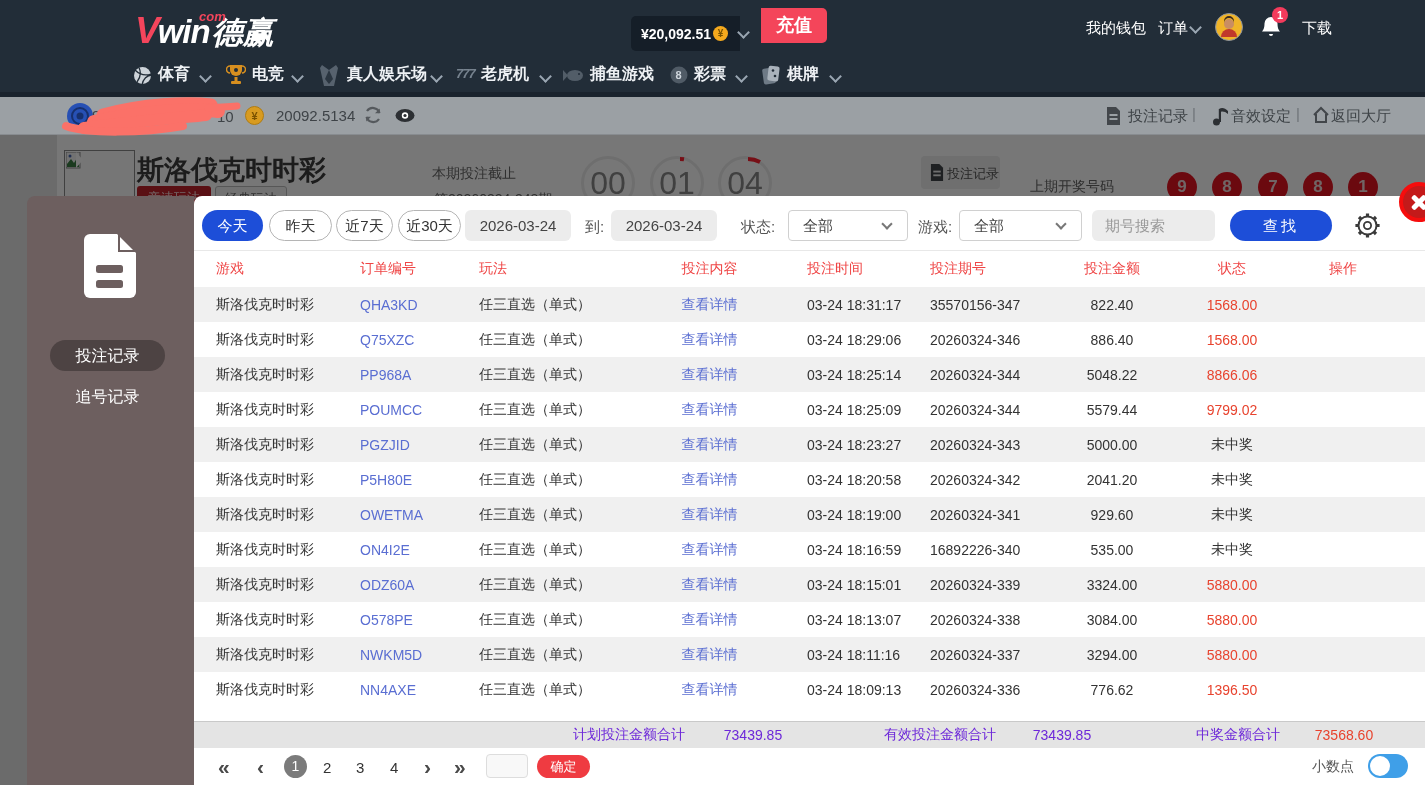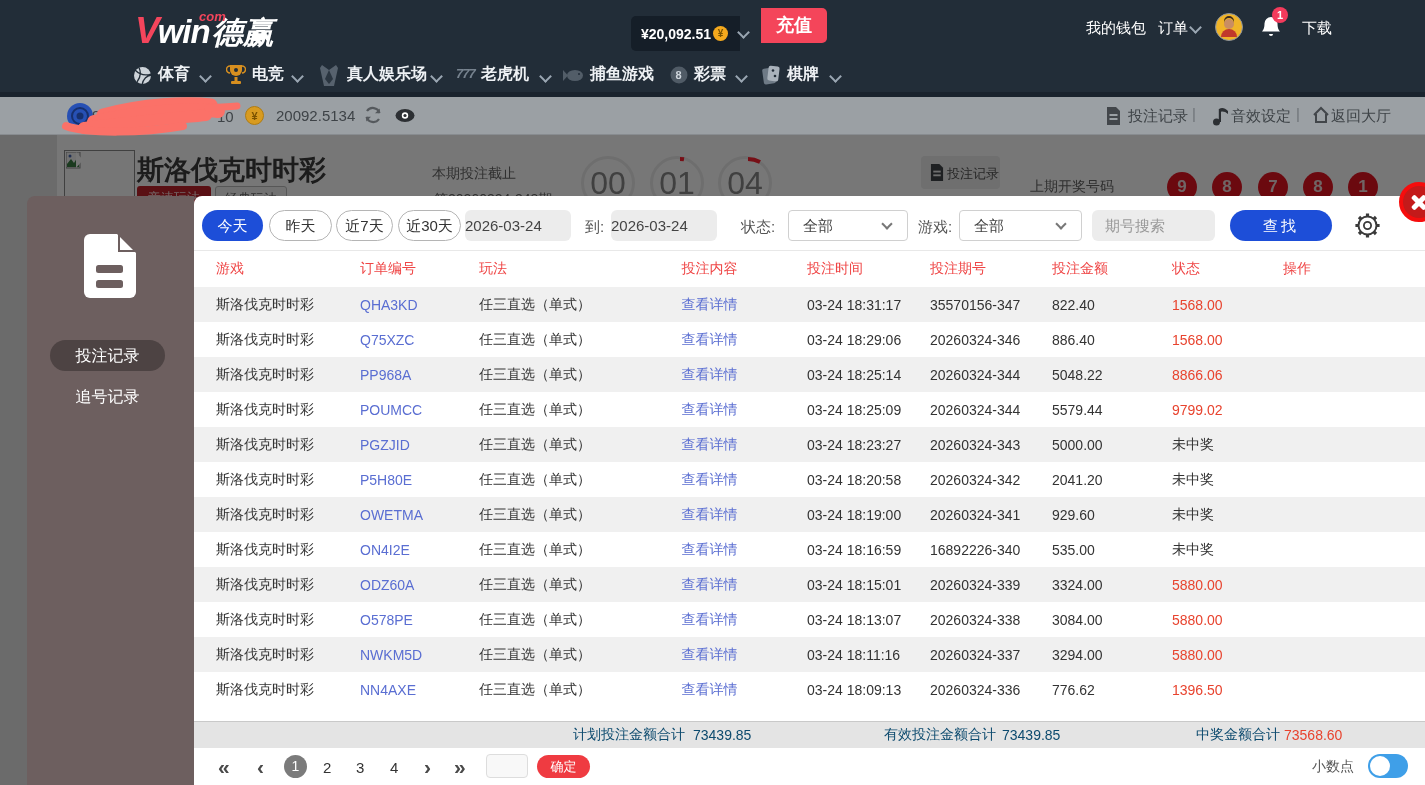--- a/index.html
+++ b/index.html
@@ -31,37 +31,37 @@
 #sidebar{position:absolute;left:27px;top:196px;width:167px;height:589px;background:#6d5f5f;border-radius:8px 0 0 0;z-index:10}
 #panel{position:absolute;left:194px;top:196px;width:1231px;height:589px;background:#fff;border-radius:8px 0 0 0;z-index:10}
 #closebtn{position:absolute;left:1399px;top:182px;width:40px;height:40px;border-radius:50%;background:#c41a1a;border:4px solid #f60d0d;z-index:12}
 #closebtn .x1,#closebtn .x2{position:absolute;left:7px;top:14px;width:18px;height:5px;background:#fff;border-radius:2px}
 #closebtn .x1{transform:rotate(45deg)}
 #closebtn .x2{transform:rotate(-45deg)}
 
 .pill{position:absolute;top:14px;height:31px;border-radius:16px;font-size:15px;text-align:center;line-height:29px;color:#333}
 .pill.red{background:#1d4ed8;color:#fff;line-height:31px}
 .pill.wht{background:#fff;border:1px solid #b5b5b5}
-.dinput{position:absolute;top:14px;height:31px;background:#ececec;border-radius:6px;font-size:15px;color:#444;text-align:left;line-height:31px}
+.dinput{position:absolute;top:14px;height:31px;background:#ececec;border-radius:6px;font-size:15px;color:#444;text-align:center;line-height:31px}
 .flabel{position:absolute;top:22px;font-size:15px;color:#555}
 .fsel{position:absolute;top:14px;height:31px;background:#fff;border:1px solid #d0d0d0;border-radius:4px;font-size:15px;color:#444;line-height:29px;padding-left:14px}
 .fsel .sc{position:absolute;right:16px;top:9px;width:8px;height:8px;border-right:2px solid #777;border-bottom:2px solid #777;transform:rotate(45deg)}
 
 .thead{position:absolute;left:0;top:54px;width:1231px;height:37px;border-top:1px solid #e8e8e8}
 .thead span,.trow span{position:absolute;top:50%;transform:translateY(-50%);font-size:14px;color:#333;white-space:nowrap}
 .thead span{color:#ef4444}
 .trow{position:absolute;left:0;width:1231px;height:35px}
 span.blue,.trow span.blue{color:#5a6ed2}
 span.red,.trow span.red,#sumrow span.red{color:#e8432e}
 .trow span.dark{color:#333}
-.rt{text-align:left}
+.rt{text-align:center}
 .ctr{text-align:center}
 
 #sumrow{position:absolute;left:0;top:525px;width:1231px;height:27px;background:#e4e4e4;border-top:1px solid #c9c9c9}
-#sumrow span{position:absolute;top:50%;transform:translateY(-50%);font-size:14px;color:#0c4a6e;white-space:nowrap}
+#sumrow span{position:absolute;top:50%;transform:translateY(-50%);font-size:14px;color:#6d28d9;white-space:nowrap}
 
 #pager{position:absolute;left:0;top:552px;width:1231px;height:37px;background:#fff}
 #pager .pg{position:absolute;top:50%;transform:translateY(-50%);font-size:15px;color:#333}
 #pager .arr{font-size:21px;color:#4a4a4a;font-weight:bold}
 </style></head>
 <body>
 
 <div id="nav">
   <div class="dstrip"></div>
   <div id="logo"><span class="v">V</span><span class="w">win</span><span class="com">com</span><span class="cn">德赢</span></div>

